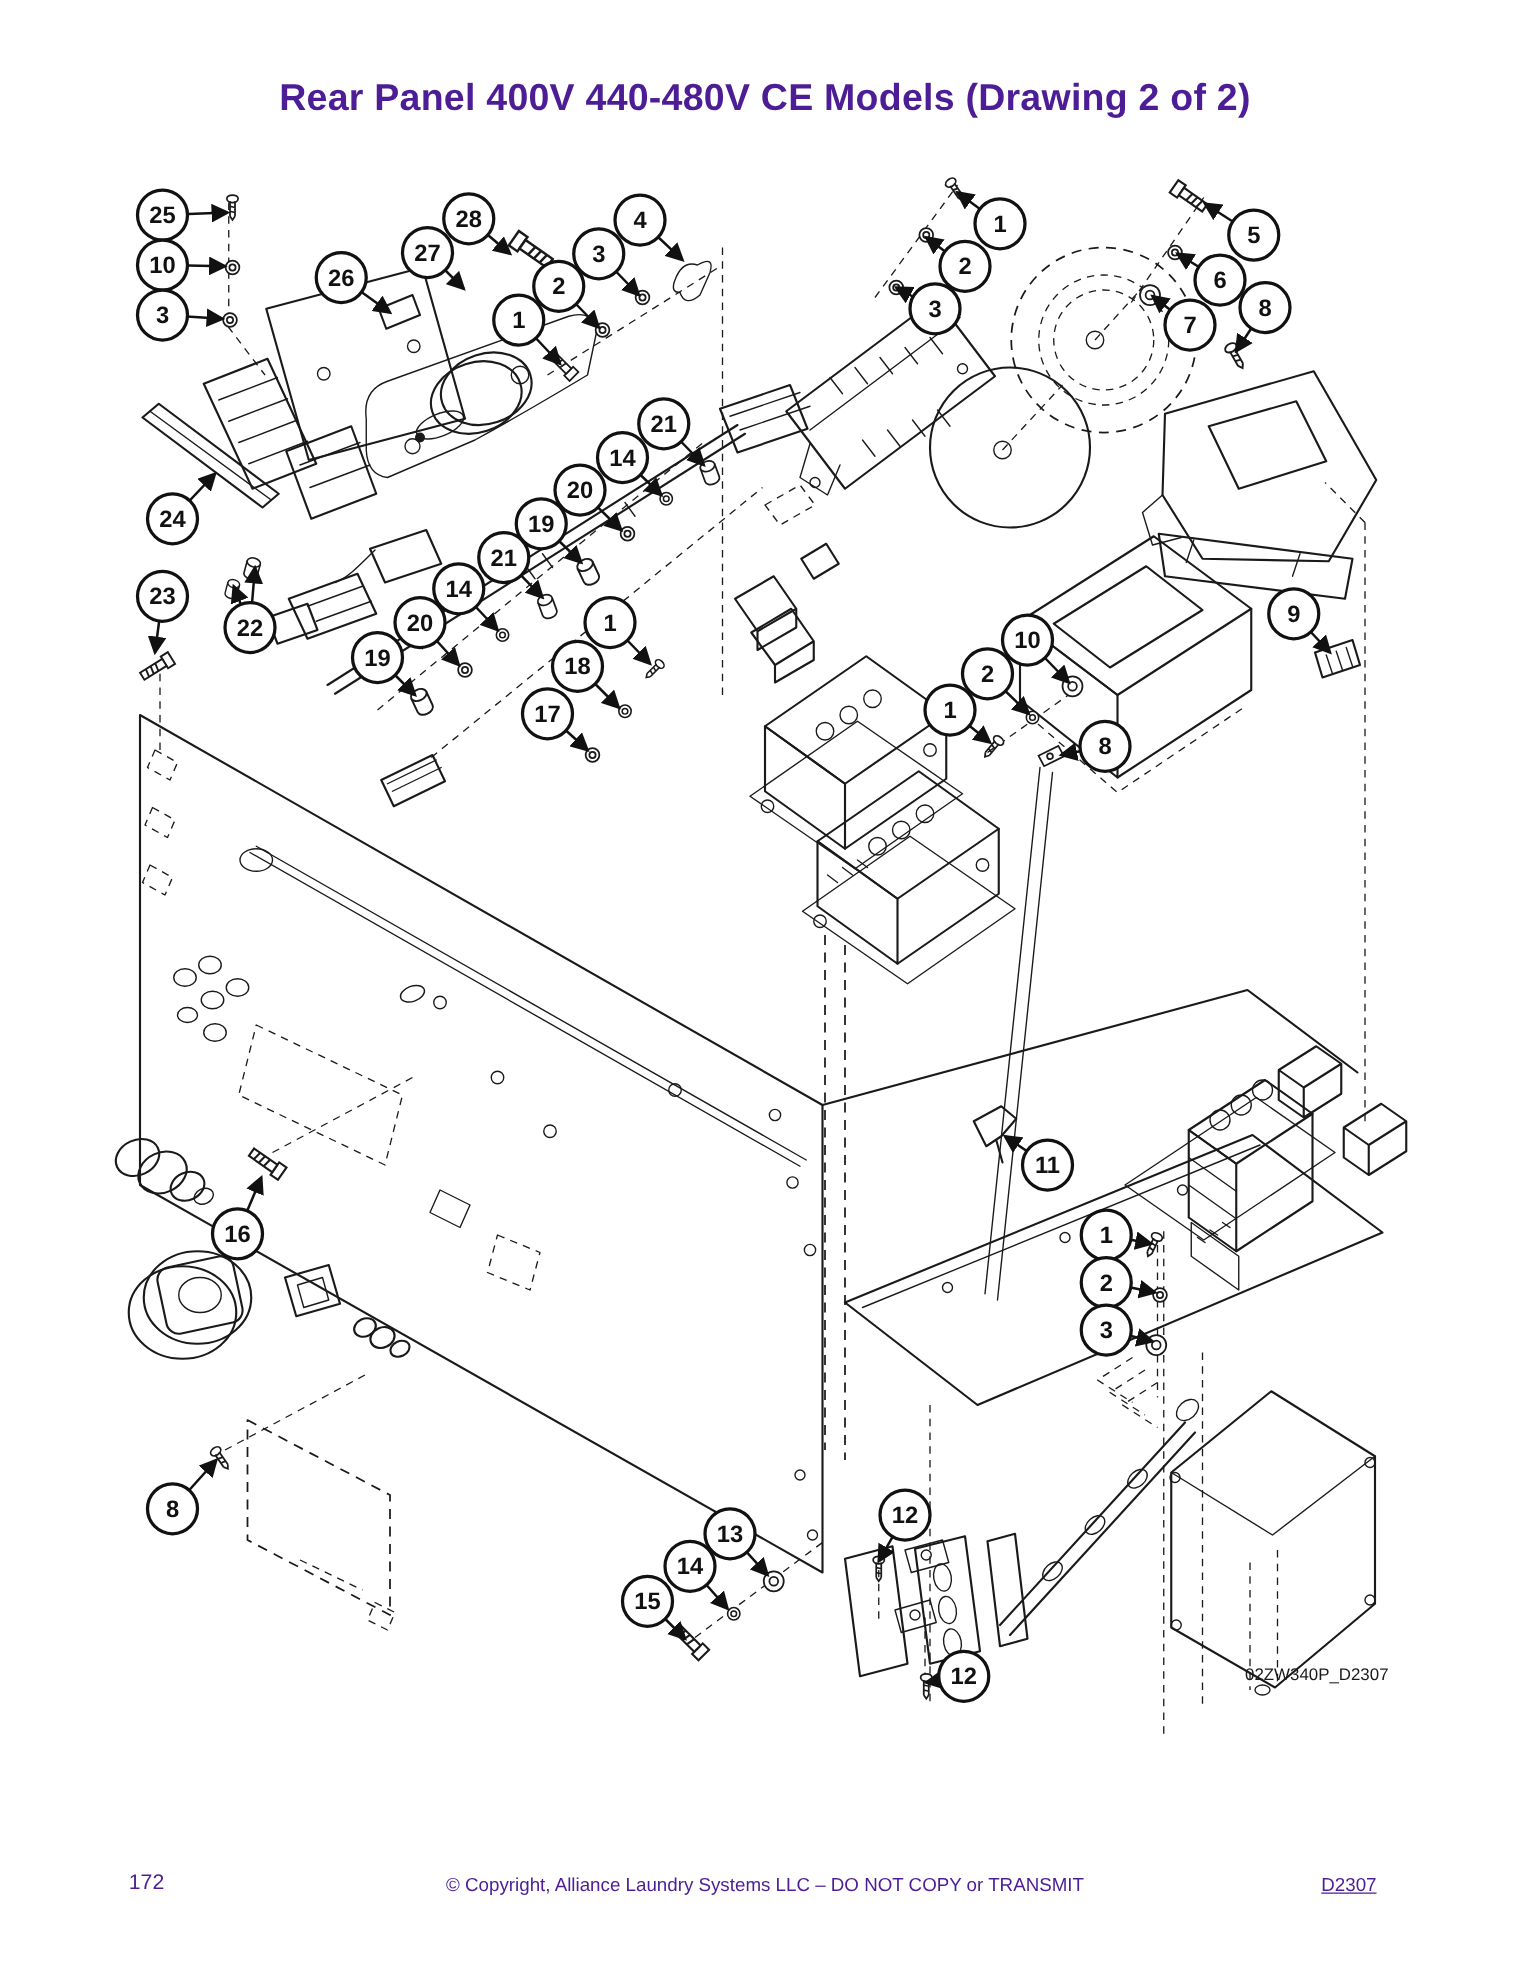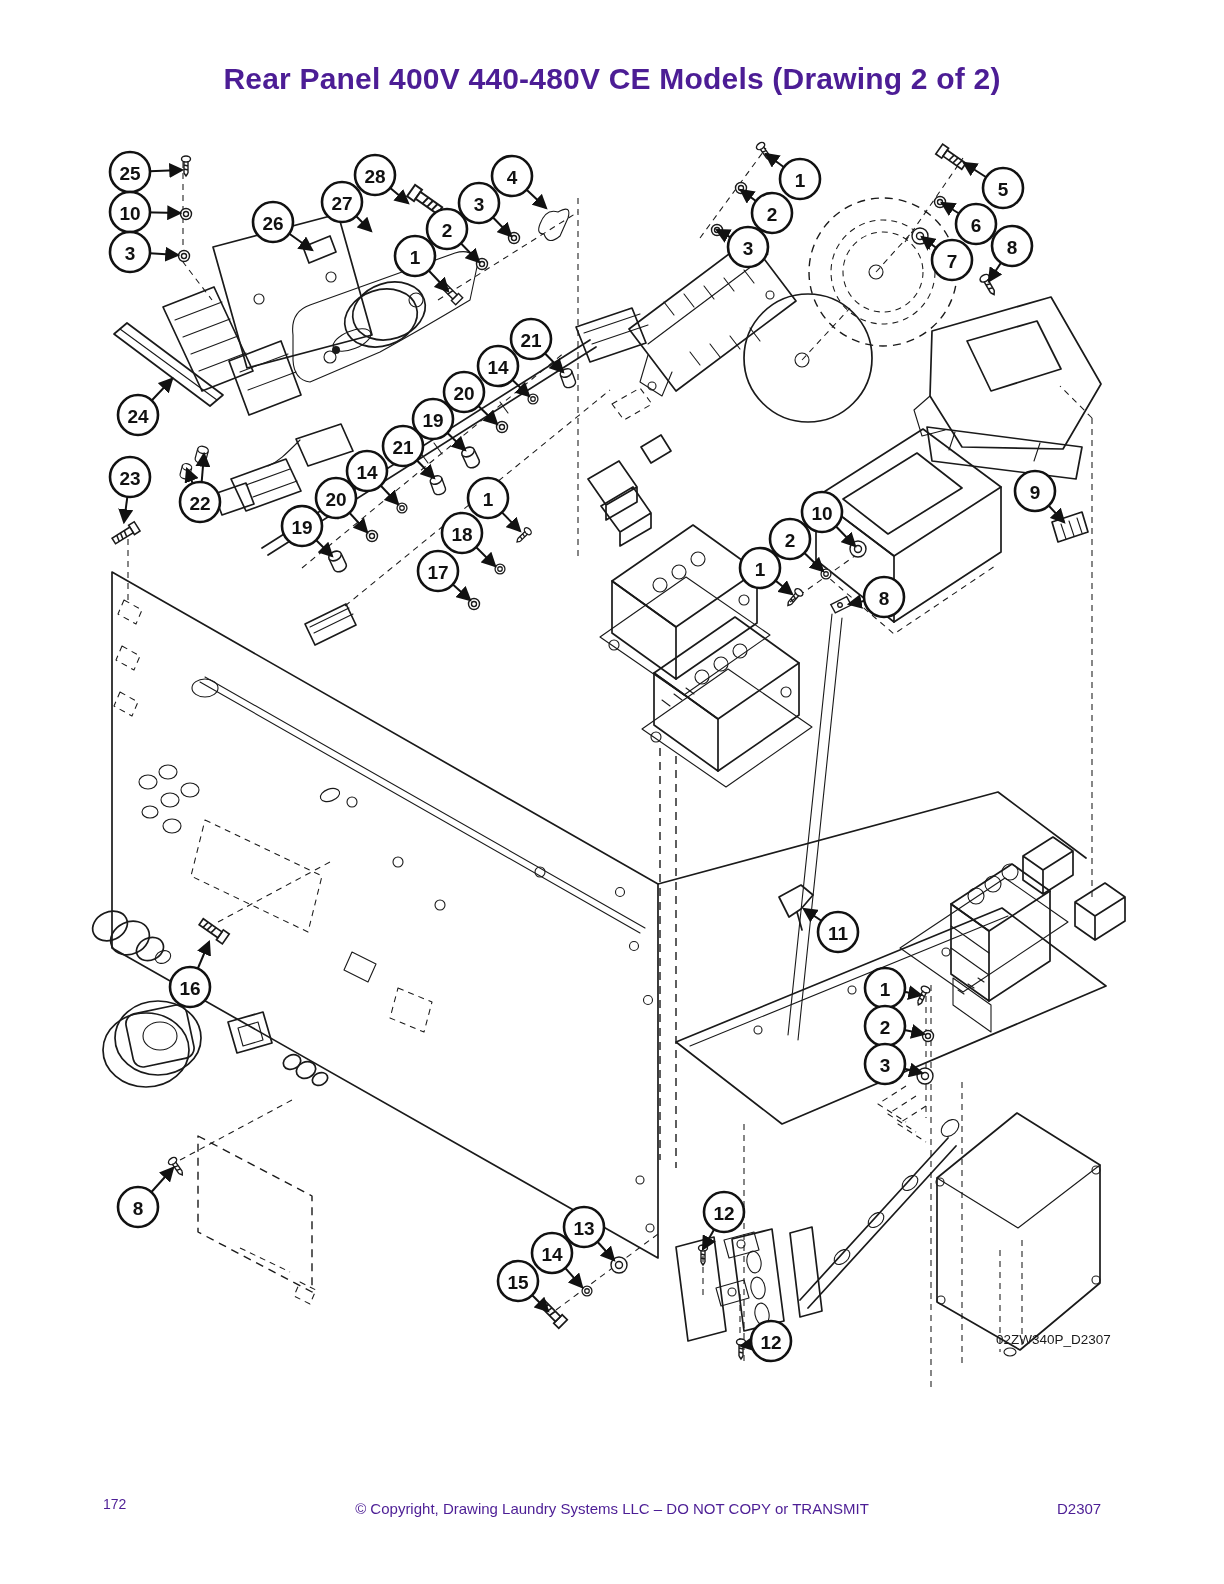--- a/index.html
+++ b/index.html
@@ -1,23 +1,23 @@
 <!DOCTYPE html>
 <html><head>
 <meta charset="utf-8">
 <style>
   html,body{margin:0;padding:0;background:#fff;}
   .page{position:relative;width:1224px;height:1584px;background:#fff;overflow:hidden;
         font-family:"Liberation Sans",sans-serif;color:#4c1d95;}
   .title{position:absolute;top:62px;left:0;width:100%;text-align:center;
          font-size:30px;font-weight:bold;letter-spacing:0.2px;}
   .subtitle{position:absolute;top:103px;left:0;width:100%;text-align:center;font-size:16px;}
-  .footer-page{position:absolute;top:1496px;left:103px;font-size:14px;}
+  .footer-page{position:absolute;top:1496px;left:103px;font-size:17px;}
   .footer-copy{position:absolute;top:1500px;left:0;width:100%;text-align:center;font-size:15px;}
-  .footer-code{position:absolute;top:1500px;left:1057px;font-size:15px;}
+  .footer-code{position:absolute;top:1500px;left:1057px;font-size:15px;text-decoration:underline;}
   svg.diagram{position:absolute;top:0;left:0;}
   .ln{fill:none;stroke:#1a1a1a;stroke-width:1.7;stroke-linejoin:round;stroke-linecap:round;}
   .lnt{fill:none;stroke:#1a1a1a;stroke-width:1.1;stroke-linejoin:round;stroke-linecap:round;}
   .dsh{fill:none;stroke:#1a1a1a;stroke-width:1.4;stroke-dasharray:8 6;stroke-linejoin:round;}
   .dsht{fill:none;stroke:#1a1a1a;stroke-width:1.05;stroke-dasharray:6 5;stroke-linejoin:round;}
   .callout-circle{fill:#fff;stroke:#111;stroke-width:2.6;}
   .callout-line{stroke:#111;stroke-width:2;}
   .callout-num{font:bold 19px "Liberation Sans",sans-serif;fill:#111;
                text-anchor:middle;dominant-baseline:central;}
   .wm{font:13.5px "Liberation Sans",sans-serif;fill:#1a1a1a;}
@@ -578,16 +578,16 @@
           <line x1="771" y1="1341" x2="741" y2="1346" class="callout-line" marker-end="url(#arrow)"></line>
           <circle cx="771" cy="1341" r="20" class="callout-circle"></circle>
           <text x="771" y="1342" class="callout-num">12</text>
         </g>
       </g>
 
     <text class="wm" x="996" y="1344">02ZW340P_D2307</text>
   </svg>
 
   <div class="footer-page">172</div>
-  <div class="footer-copy">© Copyright, Drawing Laundry Systems LLC – DO NOT COPY or TRANSMIT</div>
+  <div class="footer-copy">© Copyright, Alliance Laundry Systems LLC – DO NOT COPY or TRANSMIT</div>
   <div class="footer-code">D2307</div>
 
 </div>
 
 </body></html>

